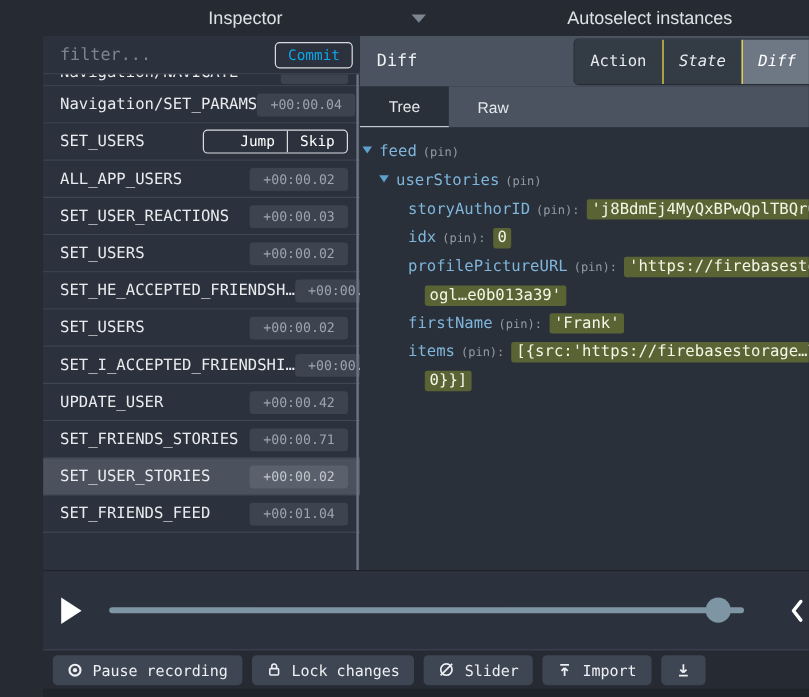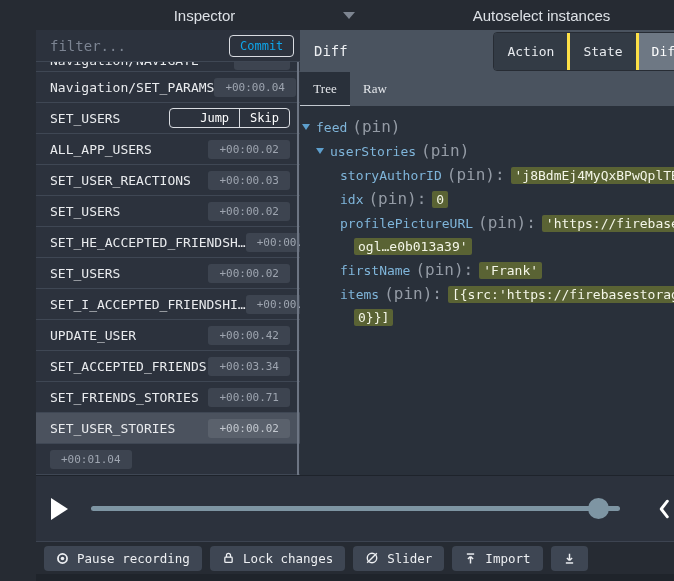--- a/index.html
+++ b/index.html
@@ -52,35 +52,35 @@
   .divider { width:7px; background:#1d222a; }
 
   
   .right-panel { flex:1; position:relative; background:#29303a; display:flex; flex-direction:column; }
   .right-header { height:42px; background:#4a535f; display:flex; align-items:center;
                   justify-content:space-between; padding:0 16px 0 14px; }
   .diff-title { font-size:14px; color:#eef0f3; }
   .segments { display:flex; border:1px solid #272c34; border-radius:4px; overflow:hidden; }
   .segment { background:#333b45; color:#e8ebef; font-family:"DejaVu Sans Mono", monospace;
              font-size:13px; padding:11px 13px; border:none; cursor:pointer; }
-  .segment + .segment { border-left:3px solid #fde047; }
+  .segment + .segment { border-left:1px solid #fde047;font-style:italic; }
   .segment.selected { background:#6e7884; color:#fff; }
 
   .view-tabs { height:34px; background:#4a535f; display:flex; }
-  .view-tab { width:50px; display:flex; align-items:center; justify-content:center;
-              font-family:Liberation Serif, serif; font-size:13px; color:#e4e7eb; cursor:pointer; }
+  .view-tab { width:74px; display:flex; align-items:center; justify-content:center;
+              font-family:Liberation Sans, sans-serif; font-size:13px; color:#e4e7eb; cursor:pointer; }
   .view-tab.active { background:#29303a; border-bottom:1px solid #c2c8cf; }
 
   .tree { flex:1; padding:9px 12px 0 0; font-size:13px; overflow:hidden; }
   .tree-row { line-height:23px; }
   .tree-arrow { display:inline-block; width:0; height:0; border-left:4.5px solid transparent;
                 border-right:4.5px solid transparent; border-top:6px solid #5d9fcd;
                 margin-right:6px; vertical-align:2px; cursor:pointer; }
   .tkey { color:#7fb5da; }
-  .tpin { font-size:16px; color:#949ba5; margin-left:5px; }
+  .tpin { font-size:10px; color:#949ba5; margin-left:5px; }
   .chip { background:#5a6334; color:#f4f6e8; padding:1px 4px; border-radius:2px; margin-left:6px; }
   .chip-line { margin-left:4px; }
   .chip-line .chip { margin-left:10px; }
 
   
   .player { flex:0 0 66px; background:#2c323d; border-top:1px solid #1e232b;
             display:flex; align-items:center; padding:0 12px 0 15px; }
   .play-btn { width:22px; height:24px; background:none; border:none; cursor:pointer; padding:0; }
   .play-tri { display:block; width:0; height:0; border-left:17px solid #fff;
               border-top:11px solid transparent; border-bottom:11px solid transparent; }
@@ -170,32 +170,29 @@
           </div>
           <div class="action-row">
             <span class="action-name">SET_I_ACCEPTED_FRIENDSHI…</span>
             <span class="time-badge">+00:00.04</span>
           </div>
           <div class="action-row">
             <span class="action-name">UPDATE_USER</span>
             <span class="time-badge">+00:00.42</span>
           </div>
           <div class="action-row">
-            <span class="action-name">SET_ACCEPTED_FRIENDS</span>
-            <span class="time-badge">+00:03.34</span>
-          </div>
-          <div class="action-row">
             <span class="action-name">SET_FRIENDS_STORIES</span>
             <span class="time-badge">+00:00.71</span>
           </div>
           <div class="action-row selected">
             <span class="action-name">SET_USER_STORIES</span>
             <span class="time-badge">+00:00.02</span>
           </div>
           <div class="action-row">
+            <span class="action-name">SET_FRIENDS_FEED</span>
             <span class="time-badge">+00:01.04</span>
           </div>
         </div>
       <div class="list-scrollbar"></div>
     </div>
 
     <div class="divider"></div>
 
     <div class="right-panel">
       <div class="right-header">

